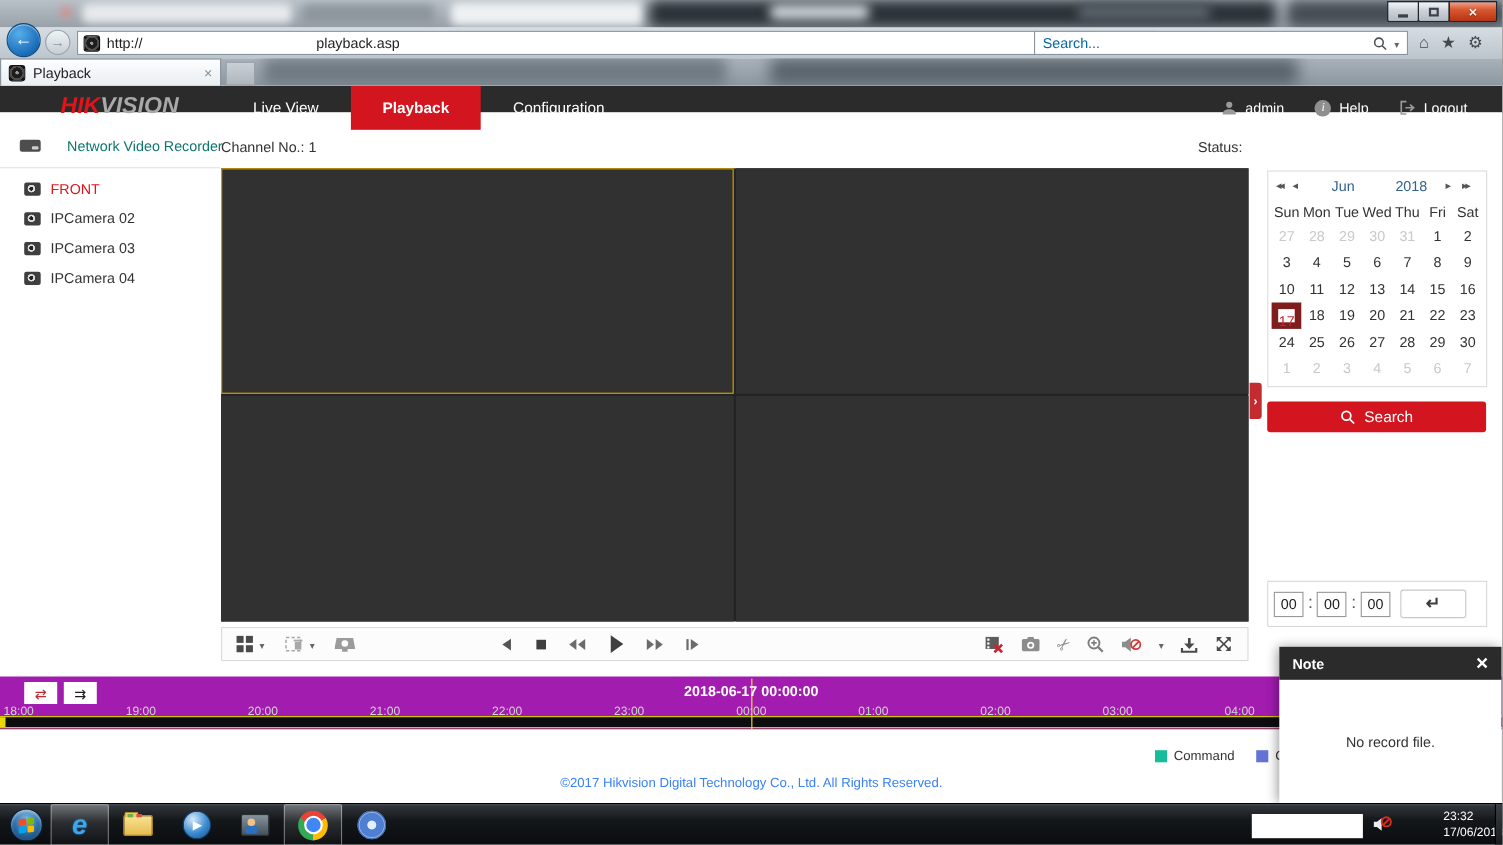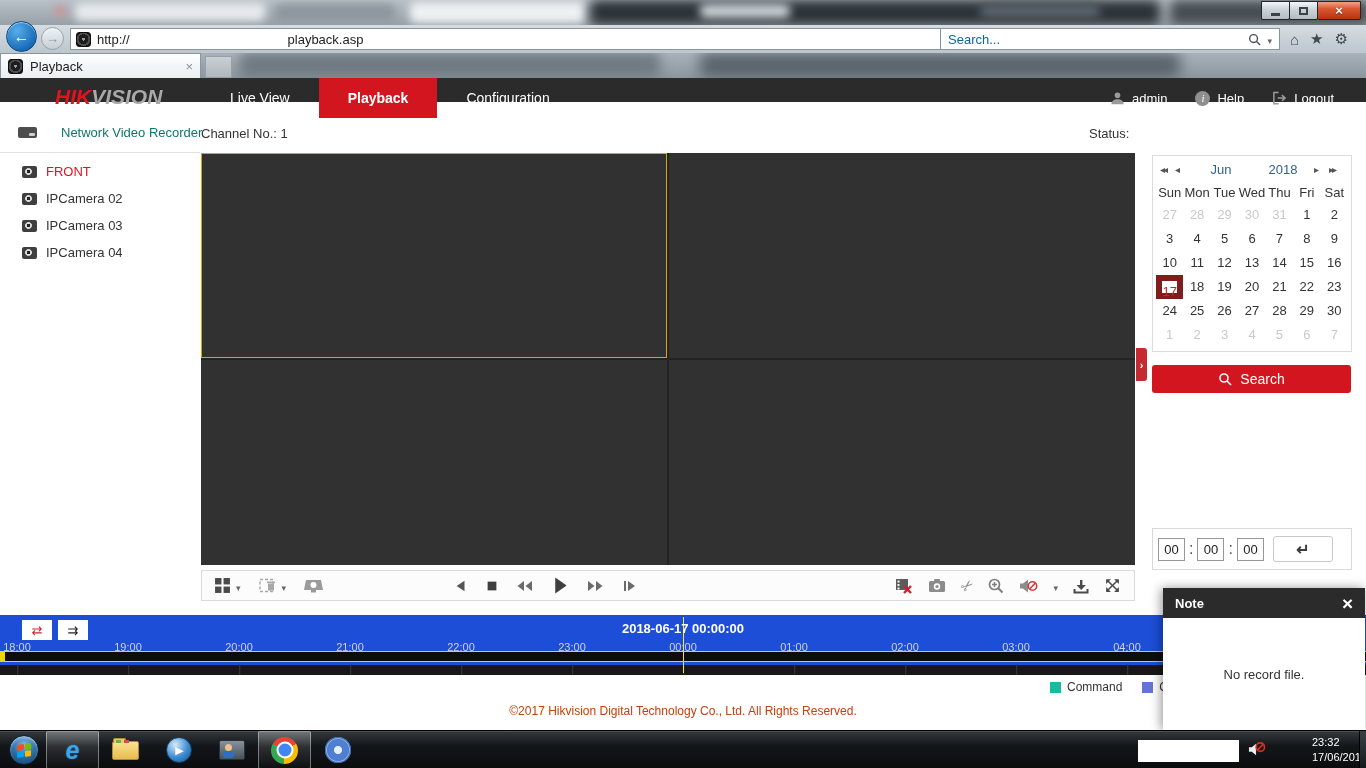--- a/index.html
+++ b/index.html
@@ -150,41 +150,41 @@
     border:1px solid #dadada; }
   .tg { position:absolute; top:0; height:29px; display:flex; align-items:center; }
   .tg-left { left:12px; gap:5px; }
   .tg-center { left:252px; gap:17px; }
   .tg-right { right:13px; gap:15px; }
   .tbtn { display:flex; align-items:center; justify-content:center; cursor:pointer; }
   .ic-scissors::before { content:"✂"; font-size:15px; color:#8a8a8a; display:inline-block; transform:rotate(-40deg); }
   .sp { width:8px; }
 
   
-  .timeline { position:absolute; left:0; top:537px; width:1366px; height:60px; background:#1d4ed8; overflow:hidden; }
+  .timeline { position:absolute; left:0; top:537px; width:1366px; height:48px; background:#a21caf; overflow:hidden; }
   .tl-btn { position:absolute; top:5px; width:30px; height:20px; background:#fff; display:flex; align-items:center;
     justify-content:center; font-size:13px; cursor:pointer; }
   .tl-btn1 { left:22px; color:#c4272e; } .tl-btn1::before { content:"⇄"; }
   .tl-btn2 { left:58px; color:#1c1c1c; } .tl-btn2::before { content:"⇉"; }
   .tl-datetime { position:absolute; left:683px; top:6px; transform:translateX(-50%); color:#fff;
     font-size:13px; font-weight:bold; white-space:nowrap; z-index:4; }
   .tl-tick { position:absolute; top:26px; transform:translateX(-50%); color:#d2d2d2; font-size:11px; z-index:1; }
   .tl-tick::before { content:""; position:absolute; left:50%; top:15px; width:1px; height:4px; background:#3d3d3d; }
   .tl-tick::after  { content:""; position:absolute; left:50%; top:23px; width:1px; height:12px; background:#3d3d3d; }
   .tl-band { position:absolute; left:0; top:36px; width:1366px; height:11px; background:#0d0d0d;
     border-top:1px solid #e9d803; border-bottom:1px solid #e9d803; z-index:2; }
   .tl-sliver { position:absolute; left:0; top:0; width:5px; height:100%; background:#e9d803; }
   .tl-track2 { position:absolute; left:0; top:50px; width:1366px; height:10px; background:#181818; z-index:0; }
   .tl-cursor { position:absolute; left:683px; top:2px; height:56px; width:1px; background:#f7e33a; z-index:3; }
 
   .legend { position:absolute; left:1050px; top:602px; display:flex; gap:20px; }
   .legend-item { display:flex; align-items:center; gap:6px; font-size:12px; color:#333; }
   .swatch { width:11px; height:11px; }
 
-  .footer { position:absolute; left:0; top:626px; width:1366px; text-align:center; color:#c2410c; font-size:12px; }
+  .footer { position:absolute; left:0; top:626px; width:1366px; text-align:center; color:#3b82f6; font-size:12px; }
 
   
   .note-popup { position:absolute; left:1163px; top:510px; width:202px; height:142px; background:#fff;
     box-shadow:-2px 0 10px rgba(0,0,0,.4); z-index:20; }
   .note-head { height:30px; background:#2b2b2b; color:#fff; display:flex; align-items:center; padding:0 12px;
     font-size:13px; font-weight:bold; }
   .note-close { margin-left:auto; font-size:19px; font-weight:bold; cursor:pointer; line-height:1; }
   .note-close::before { content:"×"; }
   .note-body { height:112px; display:flex; align-items:center; justify-content:center; font-size:13px; color:#333; }
 

